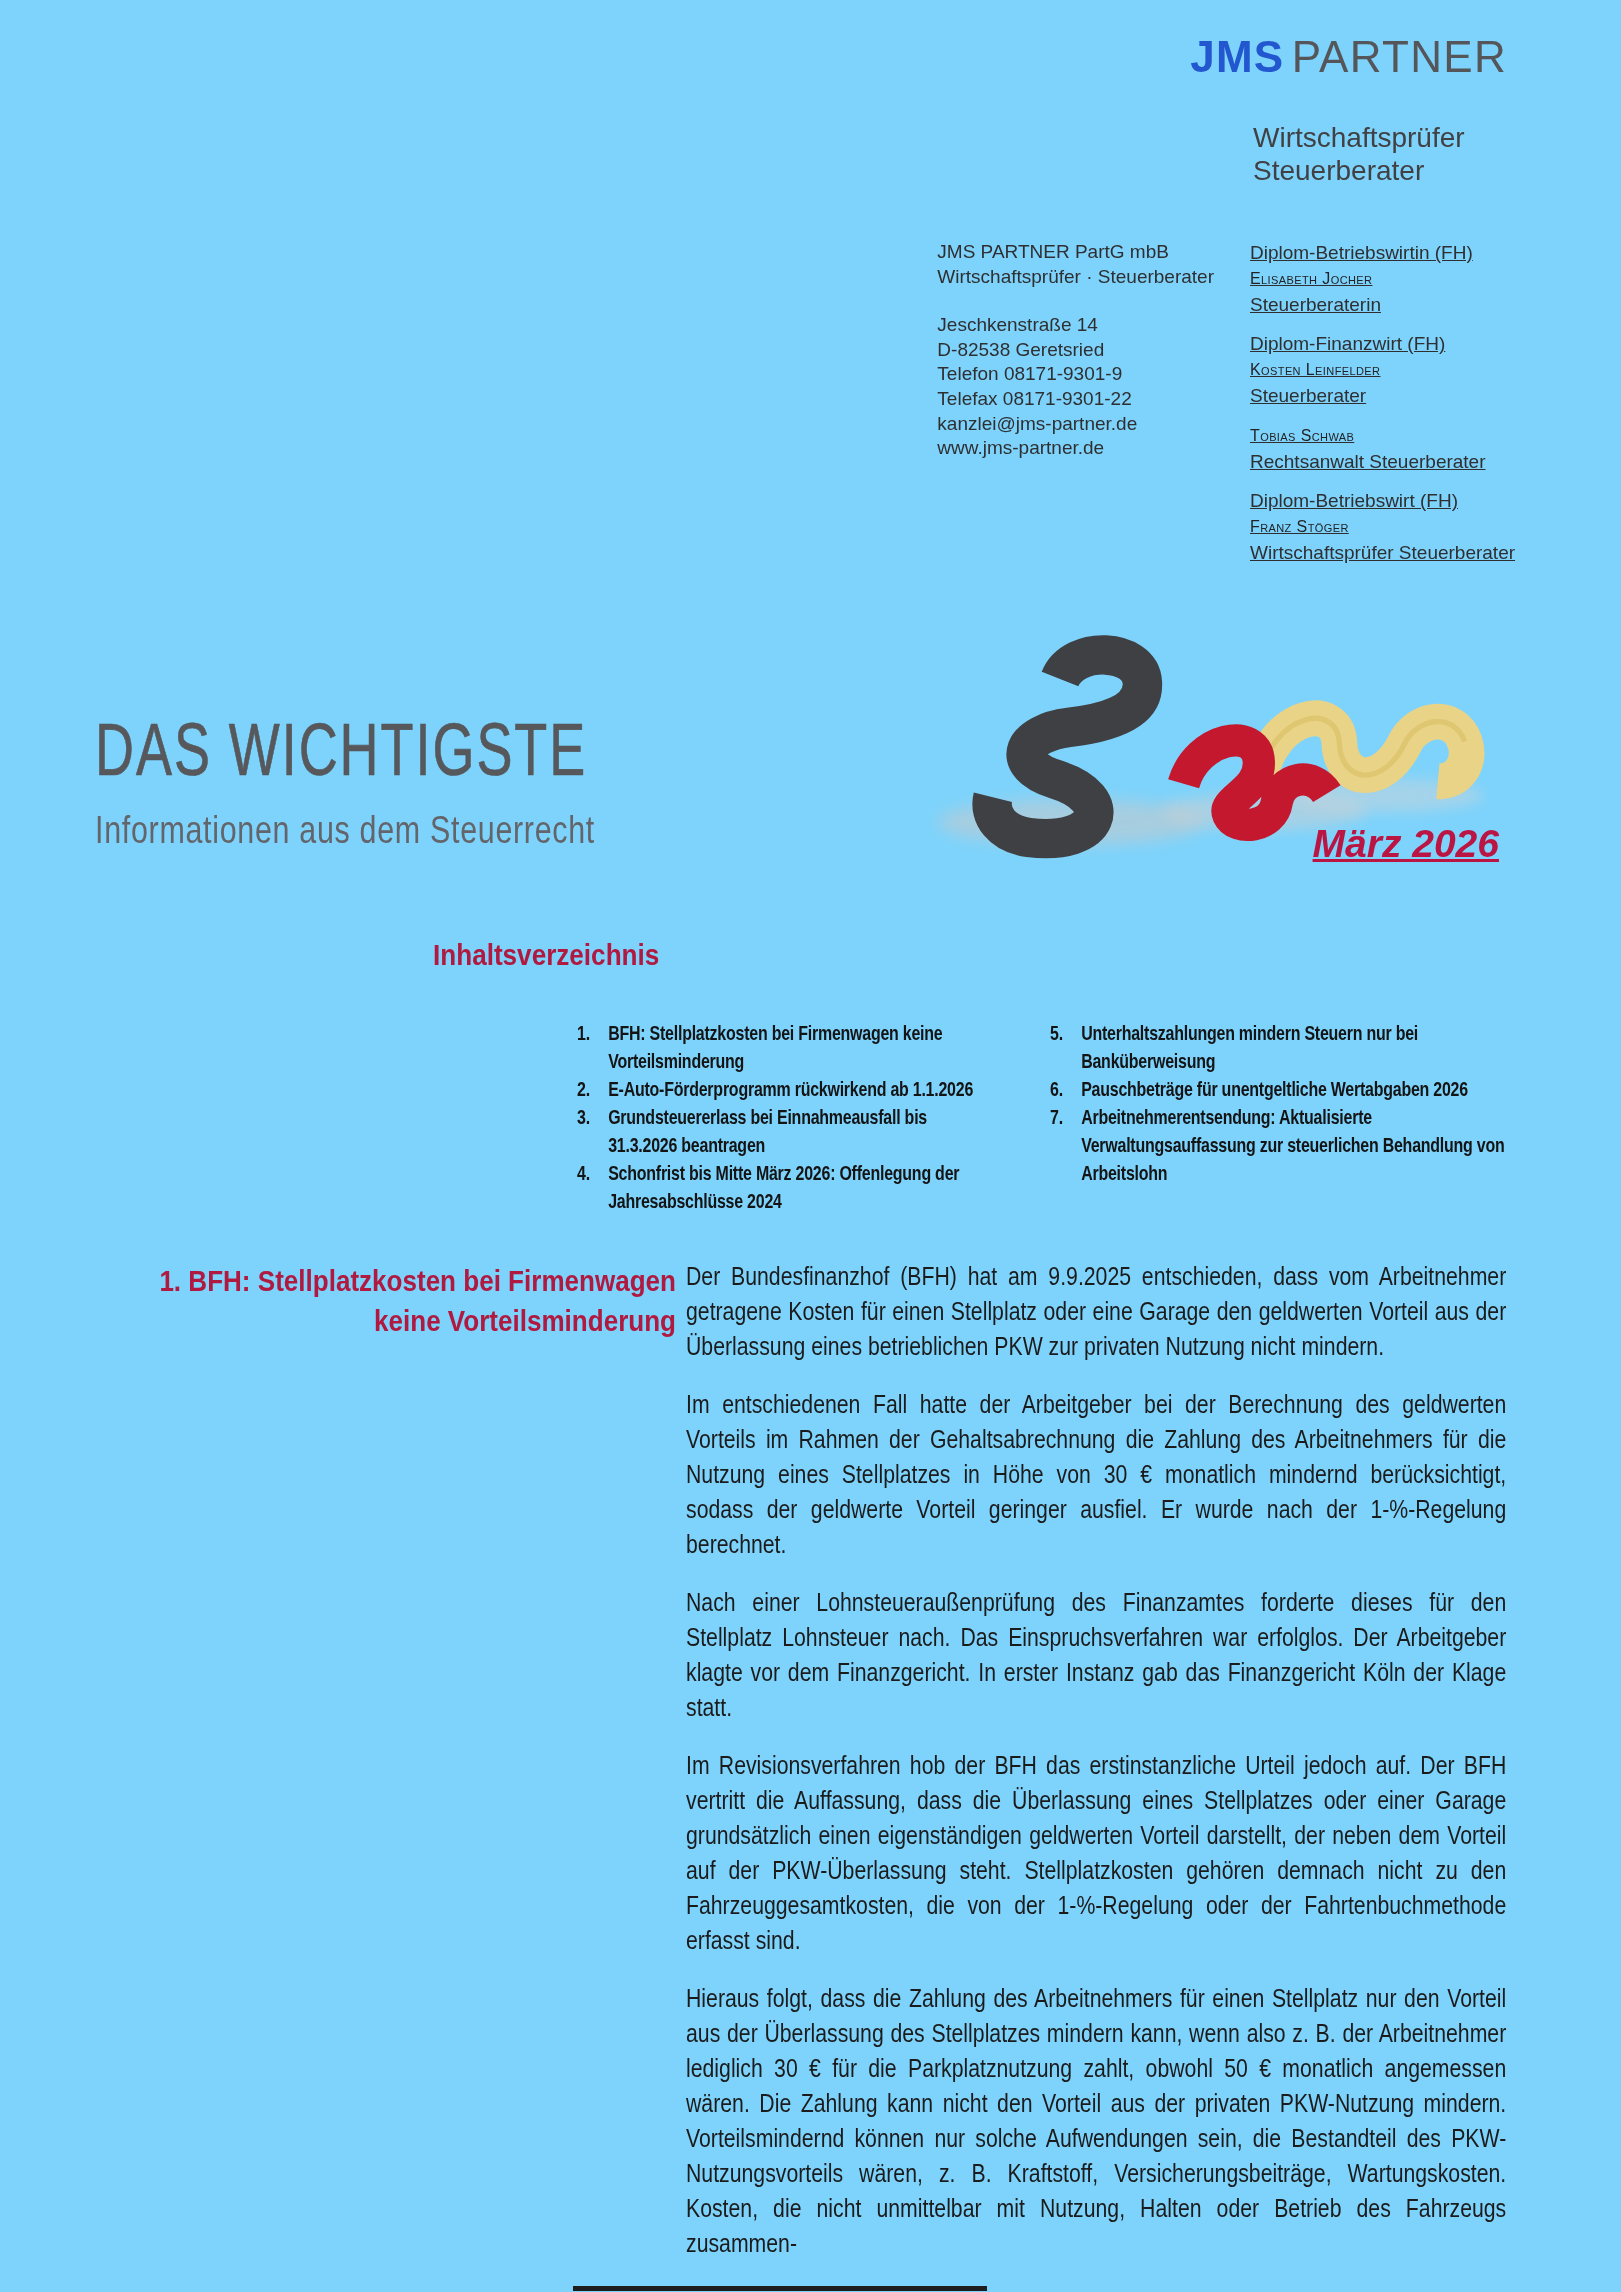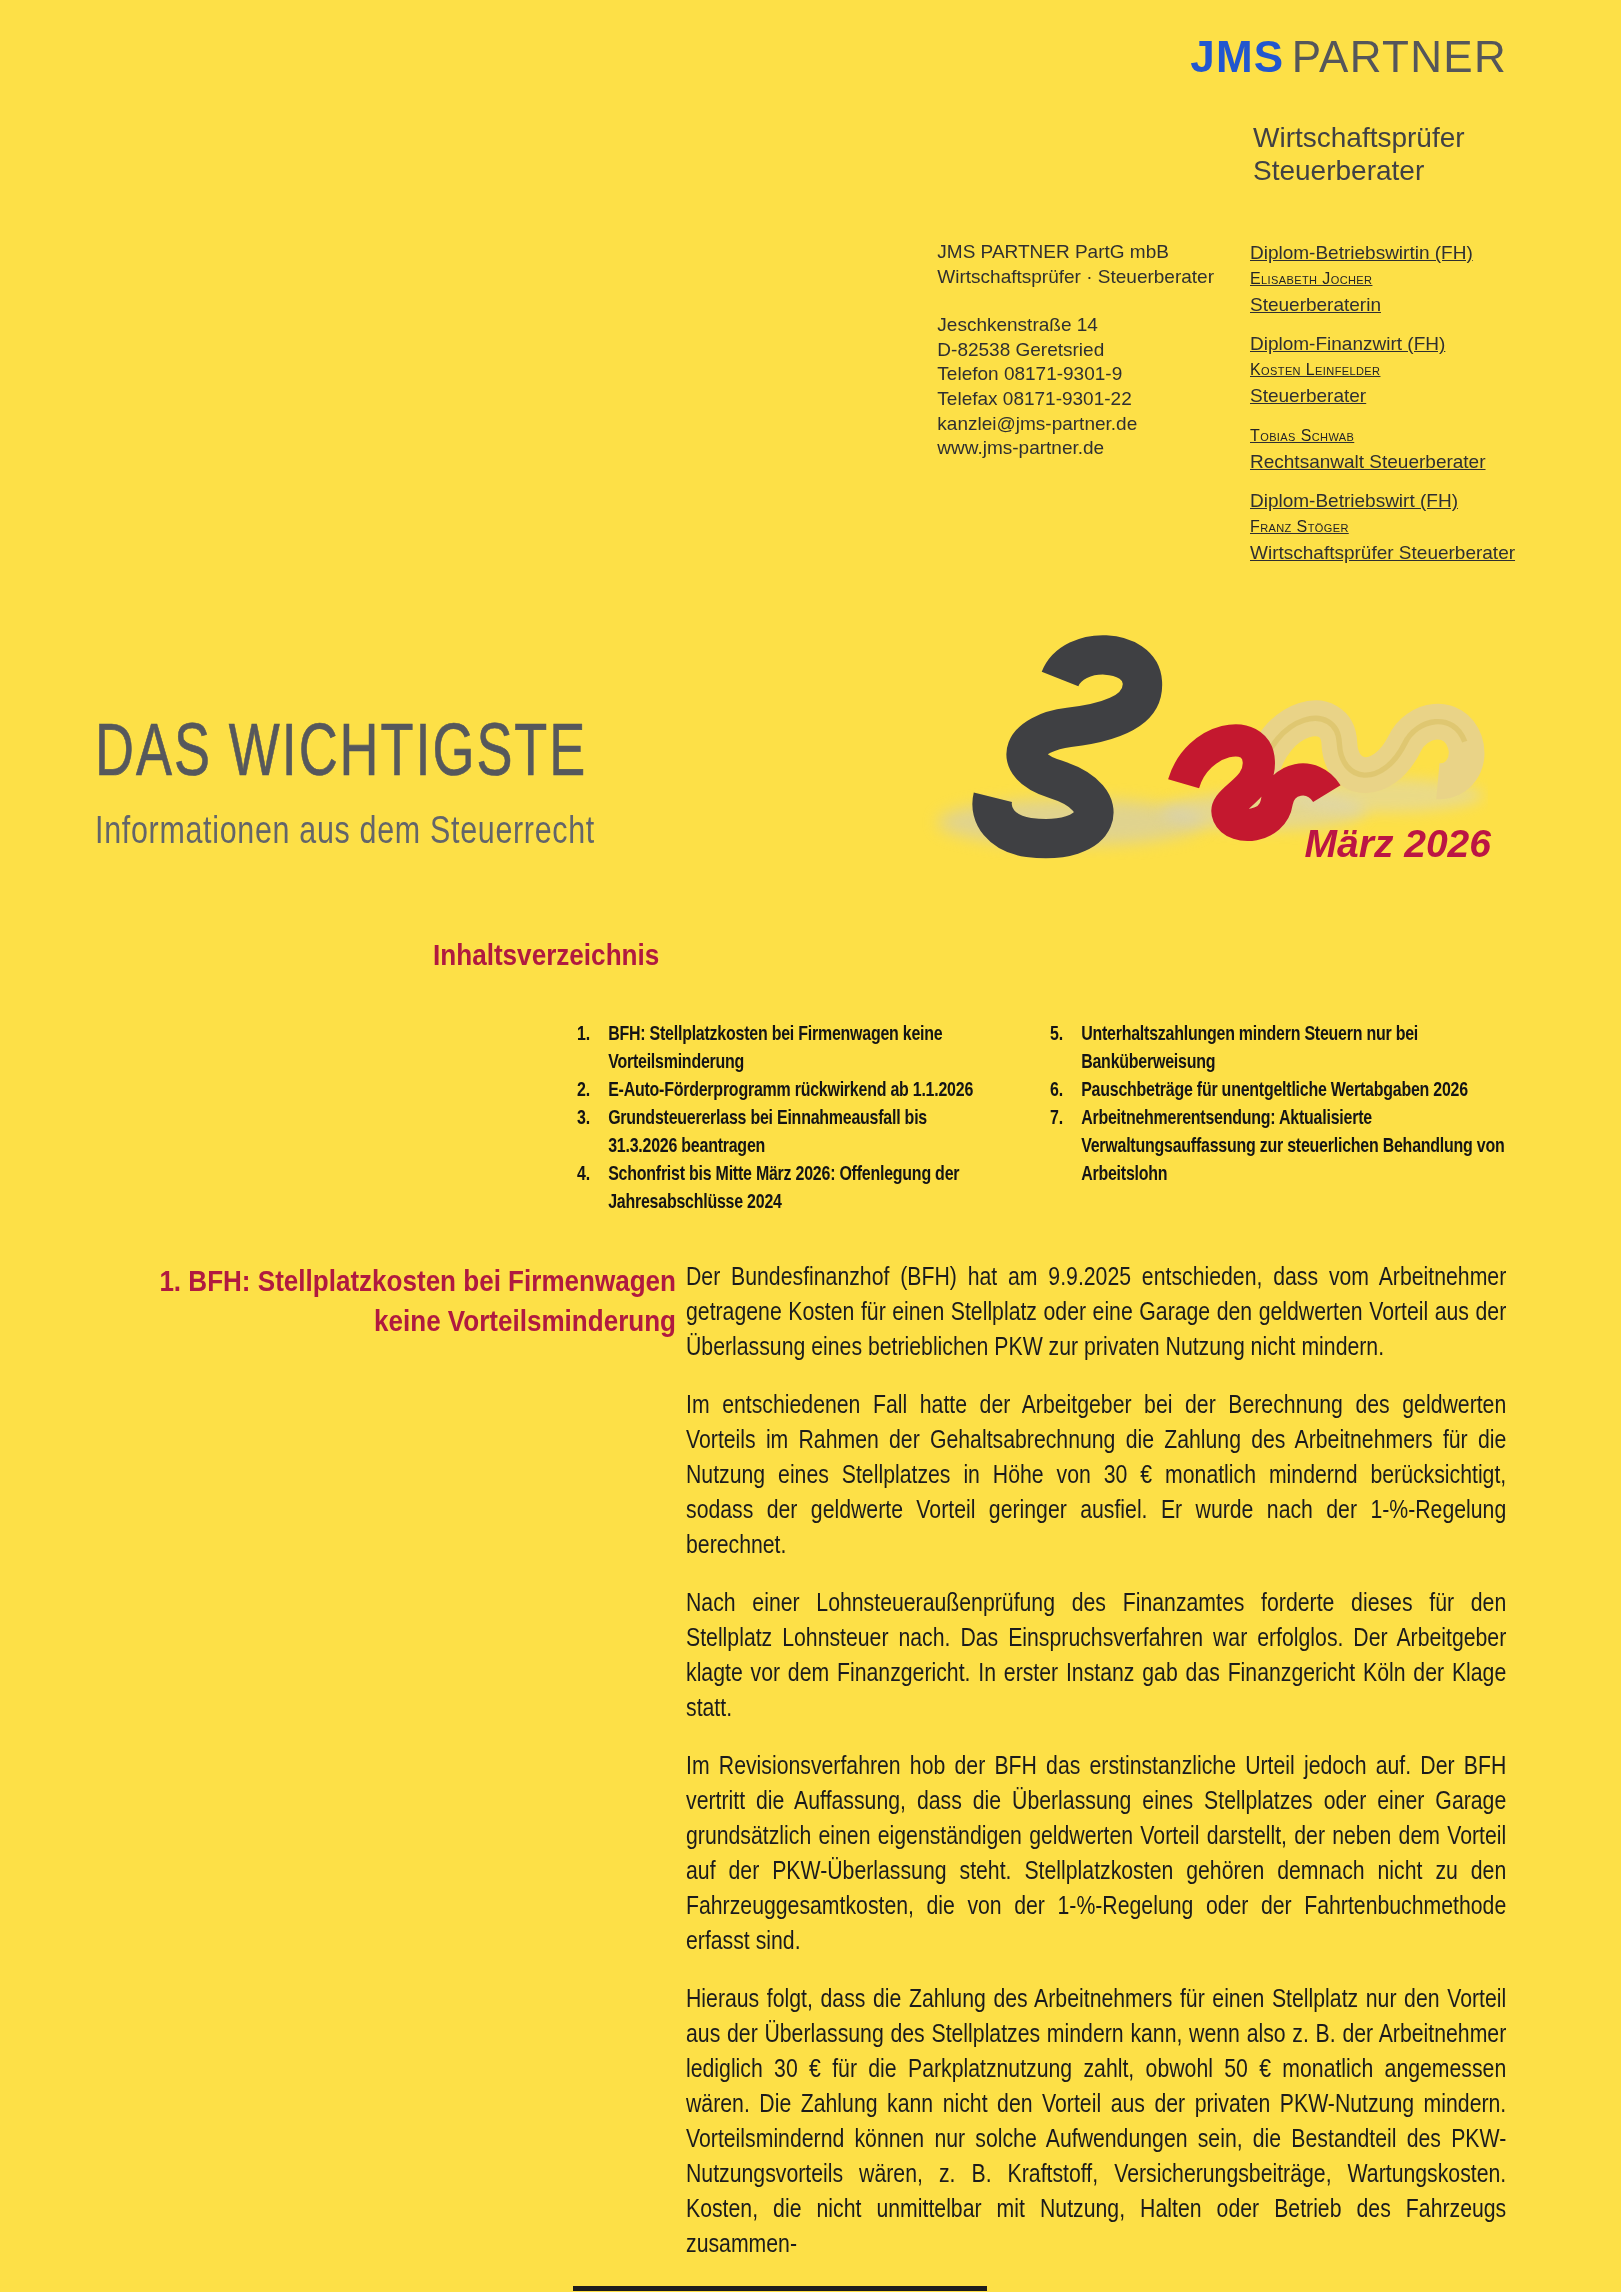--- a/index.html
+++ b/index.html
@@ -1,17 +1,17 @@
 <!DOCTYPE html>
 <html lang="de" style="font-size:14.3px"><head>
 <meta charset="utf-8">
 <style>
   html,body { margin:0; padding:0; background:#ffffff; }
   .page {
-    position:relative; width:1622px; height:2293px; background:#fde047;
+    position:relative; width:1622px; height:2293px; background:#7dd3fc;
     font-family:"Liberation Sans", sans-serif; color:#1b1b1c; overflow:hidden;
   }
 
   
   .logo { position:absolute; top:32px; right:115px; white-space:nowrap;
           font-size:44px; letter-spacing:1.3px; }
   .logo .jms { color:#2257cf; font-weight:bold; }
   .logo .partner { color:#55565a; margin-left:7.2px; }
   .logo-claim { position:absolute; top:121px; left:1253px; font-size:28px;
                 line-height:33px; color:#414144; }
@@ -27,22 +27,22 @@
   .p-name { font-size:16px; font-variant:small-caps; letter-spacing:0.4px; color:#232325; }
 
   
   .doc-title { position:absolute; left:95px; top:706px; font-size:75px;
                color:#56585c; letter-spacing:2.7px; transform:scaleX(.72);
                transform-origin:left top; white-space:nowrap;
                -webkit-text-stroke:0.7px #56585c; }
   .doc-subtitle { position:absolute; left:95px; top:808px; font-size:39px;
                   color:#63656a; letter-spacing:0.9px; transform:scaleX(.78);
                   transform-origin:left top; white-space:nowrap; }
-  .issue { position:absolute; right:131px; top:822px; font-size:39px;
-           font-style:italic; font-weight:bold; color:#bb1544; }
+  .issue { position:absolute; right:123px; top:822px; font-size:39px;
+           font-style:italic; font-weight:bold; color:#bb1544;text-decoration:underline; }
   .ribbons { position:absolute; left:915px; top:627px; }
 
   
   .toc-heading { position:absolute; left:433px; top:939px; font-size:29px;
                  font-weight:bold; color:#b01a40; transform:scaleX(.9);
                  transform-origin:left top; white-space:nowrap; }
   .toc-col { position:absolute; top:1019px; }
   .toc-col.left  { left:577px;  width:555px; transform:scaleX(.76); transform-origin:left top; }
   .toc-col.right { left:1050px; width:609px; transform:scaleX(.76); transform-origin:left top; }
   .toc-item { display:flex; font-size:21px; font-weight:bold; line-height:28px;

